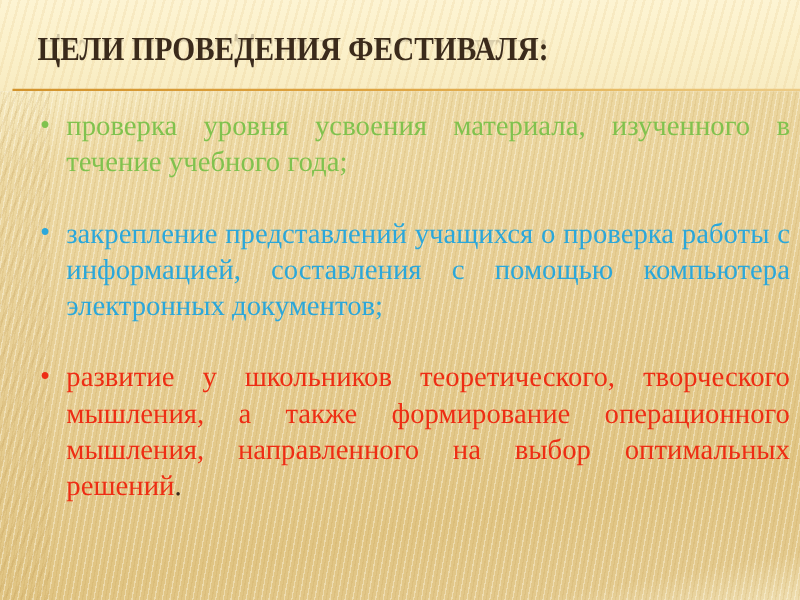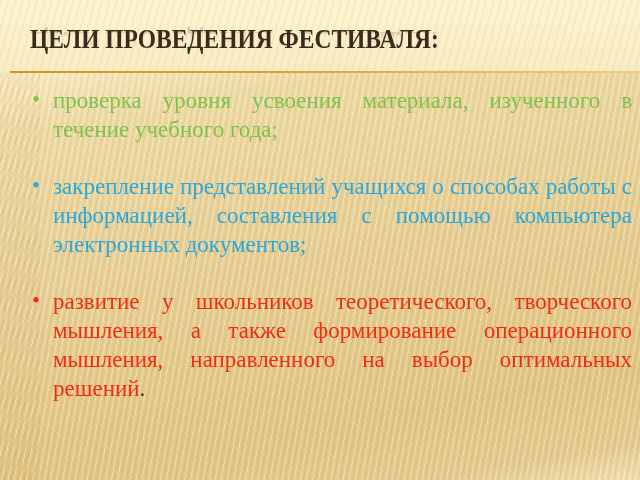--- a/index.html
+++ b/index.html
@@ -116,21 +116,21 @@
   </div>
 
   <div class="content">
     <ul class="bullets">
 
       <li class="bullet green">
         <span class="dot">•</span><span class="btext">проверка уровня усвоения материала, изученного в течение учебного года;</span>
       </li>
 
       <li class="bullet blue">
-        <span class="dot">•</span><span class="btext">закрепление представлений учащихся о способах работы с информацией, составления с помощью компьютера электронных документов;</span>
+        <span class="dot">•</span><span class="btext">закрепление представлений учащихся о проверка работы с информацией, составления с помощью компьютера электронных документов;</span>
       </li>
 
       <li class="bullet red">
         <span class="dot">•</span><span class="btext">развитие у школьников теоретического, творческого мышления, а также формирование операционного мышления, направленного на выбор оптимальных решений</span><span class="suffix">.</span>
       </li>
 
     </ul>
   </div>
 
 </div>

